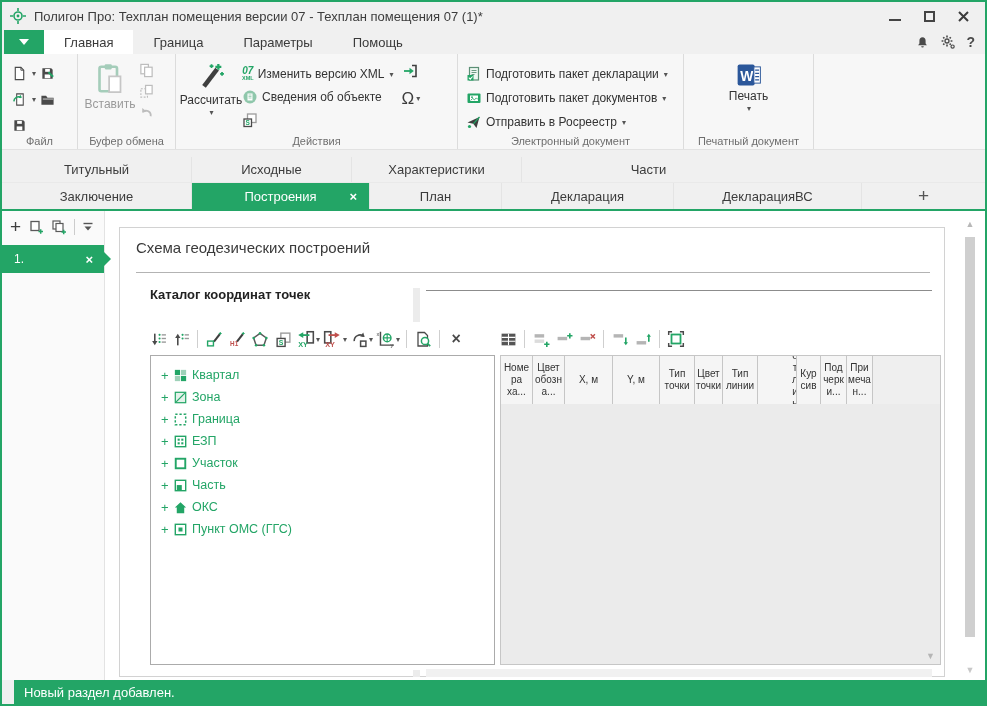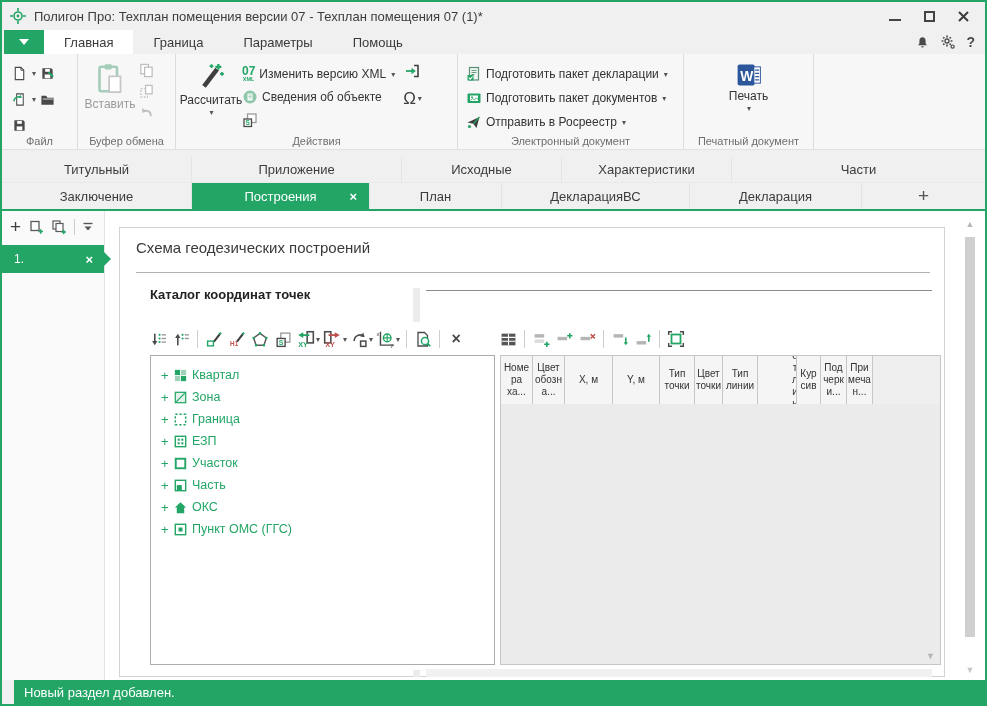--- a/index.html
+++ b/index.html
@@ -29,21 +29,21 @@
   .rgroup .glabel{position:absolute;bottom:2px;left:0;width:100%;text-align:center;font-size:11px;color:#6e6e6e;white-space:nowrap;}
   .icon-btn{display:flex;align-items:center;justify-content:center;cursor:pointer;}
   .car{font-size:8px;color:#555;margin-left:1px;cursor:pointer;}
   .rtext{font-size:12px;color:#333;white-space:nowrap;cursor:pointer;}
   .rrow{display:flex;align-items:center;gap:4px;height:22px;}
   .bigbtn{display:flex;flex-direction:column;align-items:center;justify-content:flex-start;cursor:pointer;padding-top:3px;}
   .bigbtn .blabel{font-size:12px;color:#333;margin-top:2px;line-height:1.15;text-align:center;}
   .bigbtn .blabel.dis{color:#9a9a9a;}
   .g-file .grid{display:flex;flex-direction:column;gap:4px;padding-left:6px;padding-top:3px;}
   .xml07{display:flex;flex-direction:column;align-items:center;line-height:1;color:#23a566;font-weight:bold;}
-  .xml07 b{font-size:12px;}
+  .xml07 b{font-size:10px;font-style:italic;}
   .xml07 i{font-size:5.5px;font-style:normal;}
   .omega{font-size:17px;color:#3c3c3c;line-height:1;}
 
   
   .tabsarea{position:absolute;left:0;top:148px;width:983px;height:61px;background:#f0f0f0;}
   .trow{display:flex;height:26px;}
   .trow1{margin-top:7px;border-bottom:1px solid #e9e9e9;}
   .dtab{display:flex;align-items:center;justify-content:center;font-size:13px;color:#3c3c3c;border-right:1px solid #e4e4e4;cursor:pointer;position:relative;}
   .dtab:last-child{border-right:none;}
   .dtab.active{background:#23a566;color:#fff;}
@@ -352,34 +352,33 @@
       </div>
       <div class="glabel">Печатный документ</div>
     </div>
 
     <div style="flex:1;"></div>
   </div>
 
   <div class="tabsarea">
     <div class="trow trow1">
       <span class="dtab" style="width:190px;">Титульный</span>
-      <span class="dtab" style="width:210px;">Приложение</span>
       <span class="dtab" style="width:160px;">Исходные</span>
       <span class="dtab" style="width:170px;">Характеристики</span>
       <span class="dtab" style="width:253px;">Части</span>
     </div>
     <div class="trow">
       <span class="dtab" style="width:190px;">Заключение</span>
       <span class="dtab active" style="width:178px;">
         <span>Построения</span>
         <span class="x">×</span>
       </span>
       <span class="dtab" style="width:132px;">План</span>
+      <span class="dtab" style="width:172px;">Декларация</span>
       <span class="dtab" style="width:188px;">ДекларацияВС</span>
-      <span class="dtab" style="width:172px;">Декларация</span>
       <span class="dtab addtab" style="width:123px;border-right:none;">+</span>
     </div>
     <div class="greenline"></div>
   </div>
 
   <div class="sidebar">
     <div class="sb-toolbar">
       <span class="sb-plus">+</span>
       <span class="icon-btn">
         <svg width="16" height="16" viewBox="0 0 16 16">

